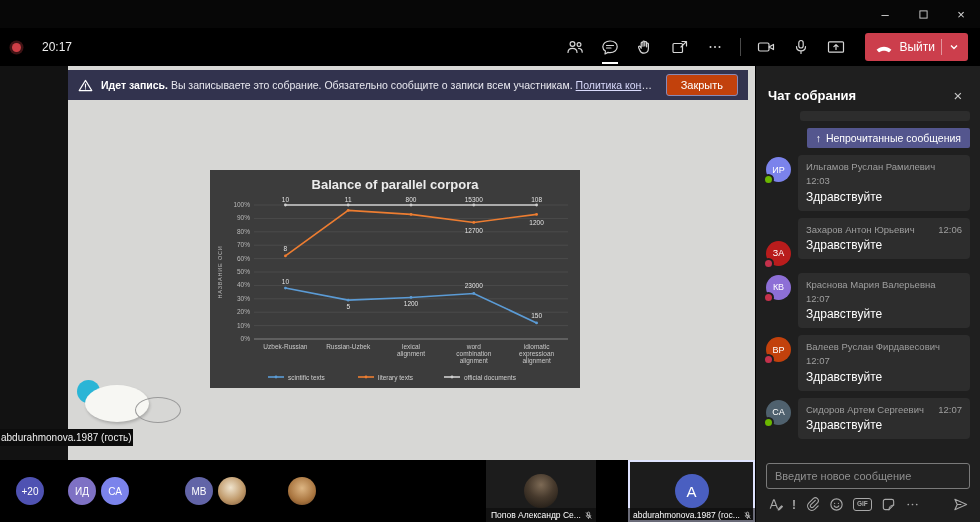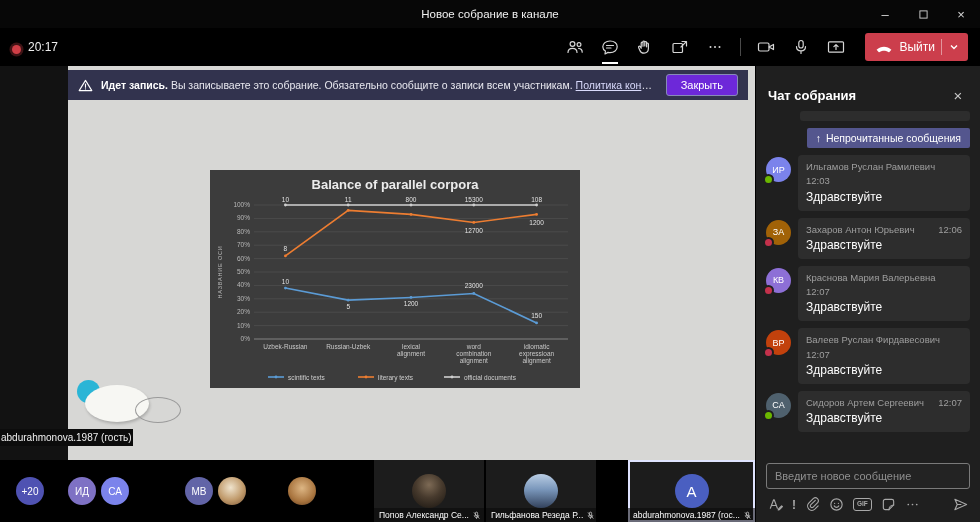--- a/index.html
+++ b/index.html
@@ -9,21 +9,21 @@
 
 
 .titlebar{height:28px;background:#070707;display:flex;align-items:center;position:relative;color:#fff}
 .titlebar-title{position:absolute;left:0;right:0;text-align:center;font-size:11.5px;color:#f0f0f0}
 .win-controls{margin-left:auto;display:flex;position:relative;z-index:1}
 .win-btn{width:38px;height:28px;display:flex;align-items:center;justify-content:center;color:#d8d8d8;font-size:13px}
 .maxi{width:9px;height:9px;stroke:#d8d8d8;fill:none;stroke-width:1}
 
 
 .toolbar{height:38px;background:#000;display:flex;align-items:center;padding:0 12px;color:#fff}
-.rec{display:flex;align-items:flex-end;gap:7px}
+.rec{display:flex;align-items:center;gap:21px}
 .rec-dot{width:9px;height:9px;border-radius:50%;background:#cf3e46;box-shadow:0 0 0 2.5px rgba(207,62,70,.3)}
 .rec-time{font-size:12px;color:#eee}
 .tb-spacer{flex:1}
 .req-btn{height:26px;padding:0 12px;background:#141414;border:1px solid #8a8a8a;border-radius:3px;color:#fff;font-size:11.5px;font-family:inherit;margin-right:26px}
 .tool-group{display:flex;align-items:center;gap:5px}
 .tool-btn{width:30px;height:30px;display:flex;align-items:center;justify-content:center;border-radius:2px;position:relative}
 .tool-btn.active::after{content:"";position:absolute;bottom:-2px;left:7px;right:7px;height:2px;background:#fff}
 .tb-divider{width:1px;height:18px;background:#4a4a4a;margin:0 10px}
 .leave{margin-left:14px;height:28px;display:flex;align-items:center;gap:6px;background:#cc3e4c;border:none;border-radius:3px;color:#fff;font-size:12px;font-family:inherit;padding:0 8px 0 10px}
 .leave-div{width:1px;height:16px;background:rgba(255,255,255,.45)}
@@ -33,21 +33,21 @@
 
 .main{display:flex;height:456px}
 .stage{flex:1;position:relative;background:#121212;overflow:hidden}
 .slide{position:absolute;left:68px;top:0;right:0;height:394px;background:#d7d7d5}
 
 .banner{position:absolute;left:68px;top:4px;right:7px;height:30px;background:#32334e;display:flex;align-items:center;gap:8px;padding:0 10px;z-index:5}
 .warn{width:15px;height:13px;stroke:#fff;flex:none}
 .banner-text{font-size:10.5px;color:#e8e8ef;white-space:nowrap;overflow:hidden;text-overflow:ellipsis;min-width:0}
 .banner-text b{font-weight:bold;color:#fff;margin-right:3px}
 .banner-link{color:#d9dafb;text-decoration:underline;cursor:pointer;margin-left:3px}
-.banner-close{margin-left:auto;flex:none;height:22px;padding:0 14px;background:#6d28d9;border:1px solid #888ab8;border-radius:3px;color:#fff;font-size:11px;font-family:inherit}
+.banner-close{margin-left:auto;flex:none;height:22px;padding:0 14px;background:#c2410c;border:1px solid #888ab8;border-radius:3px;color:#fff;font-size:11px;font-family:inherit}
 
 .chart{position:absolute;left:142px;top:104px;width:370px;height:218px;background:#3c3c3c;padding:5px 4px 0}
 .chart-title{text-align:center;font-size:13px;font-weight:bold;color:#ececec;margin-top:2px}
 .chart-mount{margin-top:1px}
 .chart-mount text{font-family:"Liberation Sans",sans-serif}
 
 .shape-cyan{position:absolute;left:9px;top:314px;width:23px;height:23px;border-radius:50%;background:#2ab5d6}
 .shape-oval1{position:absolute;left:17px;top:319px;width:64px;height:37px;border-radius:50%;background:#f7f7f3;box-shadow:1px 2px 3px rgba(0,0,0,.2)}
 .shape-oval2{position:absolute;left:67px;top:331px;width:46px;height:26px;border-radius:50%;border:1px solid #9a9a9a}
 .presenter-label{position:absolute;left:0;top:363px;background:#0c0c0c;color:#f0f0f0;font-size:10px;padding:3px 1px;z-index:4}
@@ -97,21 +97,20 @@
 .priority{color:#a8a8a8;font-size:12px;font-weight:bold;line-height:1}
 .gif-box{border:1px solid #a8a8a8;border-radius:3px;font-size:6.5px;font-weight:bold;color:#a8a8a8;padding:2px 3px;line-height:1}
 .send-wrap{margin-left:auto}
 </style>
 </head>
 <body>
 
 <div class="window">
 
   <div class="titlebar">
-    <div class="titlebar-title">Новое собрание в канале</div>
     <div class="win-controls">
       <div class="win-btn">
           <span>–</span>
         </div>
       <div class="win-btn">
           <svg class="maxi" viewBox="0 0 10 10">
             <rect x="1" y="1" width="8" height="8"></rect>
           </svg>
         </div>
       <div class="win-btn">
@@ -307,31 +306,20 @@
     <div class="tile-avatar photo-person"></div>
     <div class="tile-name">
       <span>Попов Александр Се...</span>
       <svg class="mini-mic" viewBox="0 0 16 16">
                   <rect x="6" y="2" width="4" height="7" rx="2"></rect>
                   <path d="M4 7.5c0 2.3 1.7 4 4 4s4-1.7 4-4M8 11.5V14"></path>
                   <path d="M3.5 2.5l9.5 11"></path>
                 </svg>
     </div>
   </div>
-            <div class="tile">
-    <div class="tile-avatar photo-landscape"></div>
-    <div class="tile-name">
-      <span>Гильфанова Резеда Р...</span>
-      <svg class="mini-mic" viewBox="0 0 16 16">
-                  <rect x="6" y="2" width="4" height="7" rx="2"></rect>
-                  <path d="M4 7.5c0 2.3 1.7 4 4 4s4-1.7 4-4M8 11.5V14"></path>
-                  <path d="M3.5 2.5l9.5 11"></path>
-                </svg>
-    </div>
-  </div>
             <div class="tile active">
     <div class="tile-avatar letter-avatar">А</div>
     <div class="tile-name">
       <span>abdurahmonova.1987 (гос...</span>
       <svg class="mini-mic" viewBox="0 0 16 16">
                   <rect x="6" y="2" width="4" height="7" rx="2"></rect>
                   <path d="M4 7.5c0 2.3 1.7 4 4 4s4-1.7 4-4M8 11.5V14"></path>
                   <path d="M3.5 2.5l9.5 11"></path>
                 </svg>
     </div>
@@ -360,21 +348,21 @@
     <div class="msg-card">
       <div class="msg-head">
         <span class="msg-author">Ильгамов Руслан Рамилевич</span>
         <span class="msg-time">12:03</span>
       </div>
       <div class="msg-text">Здравствуйте</div>
     </div>
   </div>
             <div class="msg">
     <div class="msg-avatar-wrap">
-      <div class="msg-avatar" style="background: #a16207;">ЗА</div>
+      <div class="msg-avatar" style="background: #b91c1c; margin-top: 21px;">ЗА</div>
       <div class="msg-status" style="background: rgb(196, 49, 75);"></div>
     </div>
     <div class="msg-card">
       <div class="msg-head">
         <span class="msg-author">Захаров Антон Юрьевич</span>
         <span class="msg-time">12:06</span>
       </div>
       <div class="msg-text">Здравствуйте</div>
     </div>
   </div>

